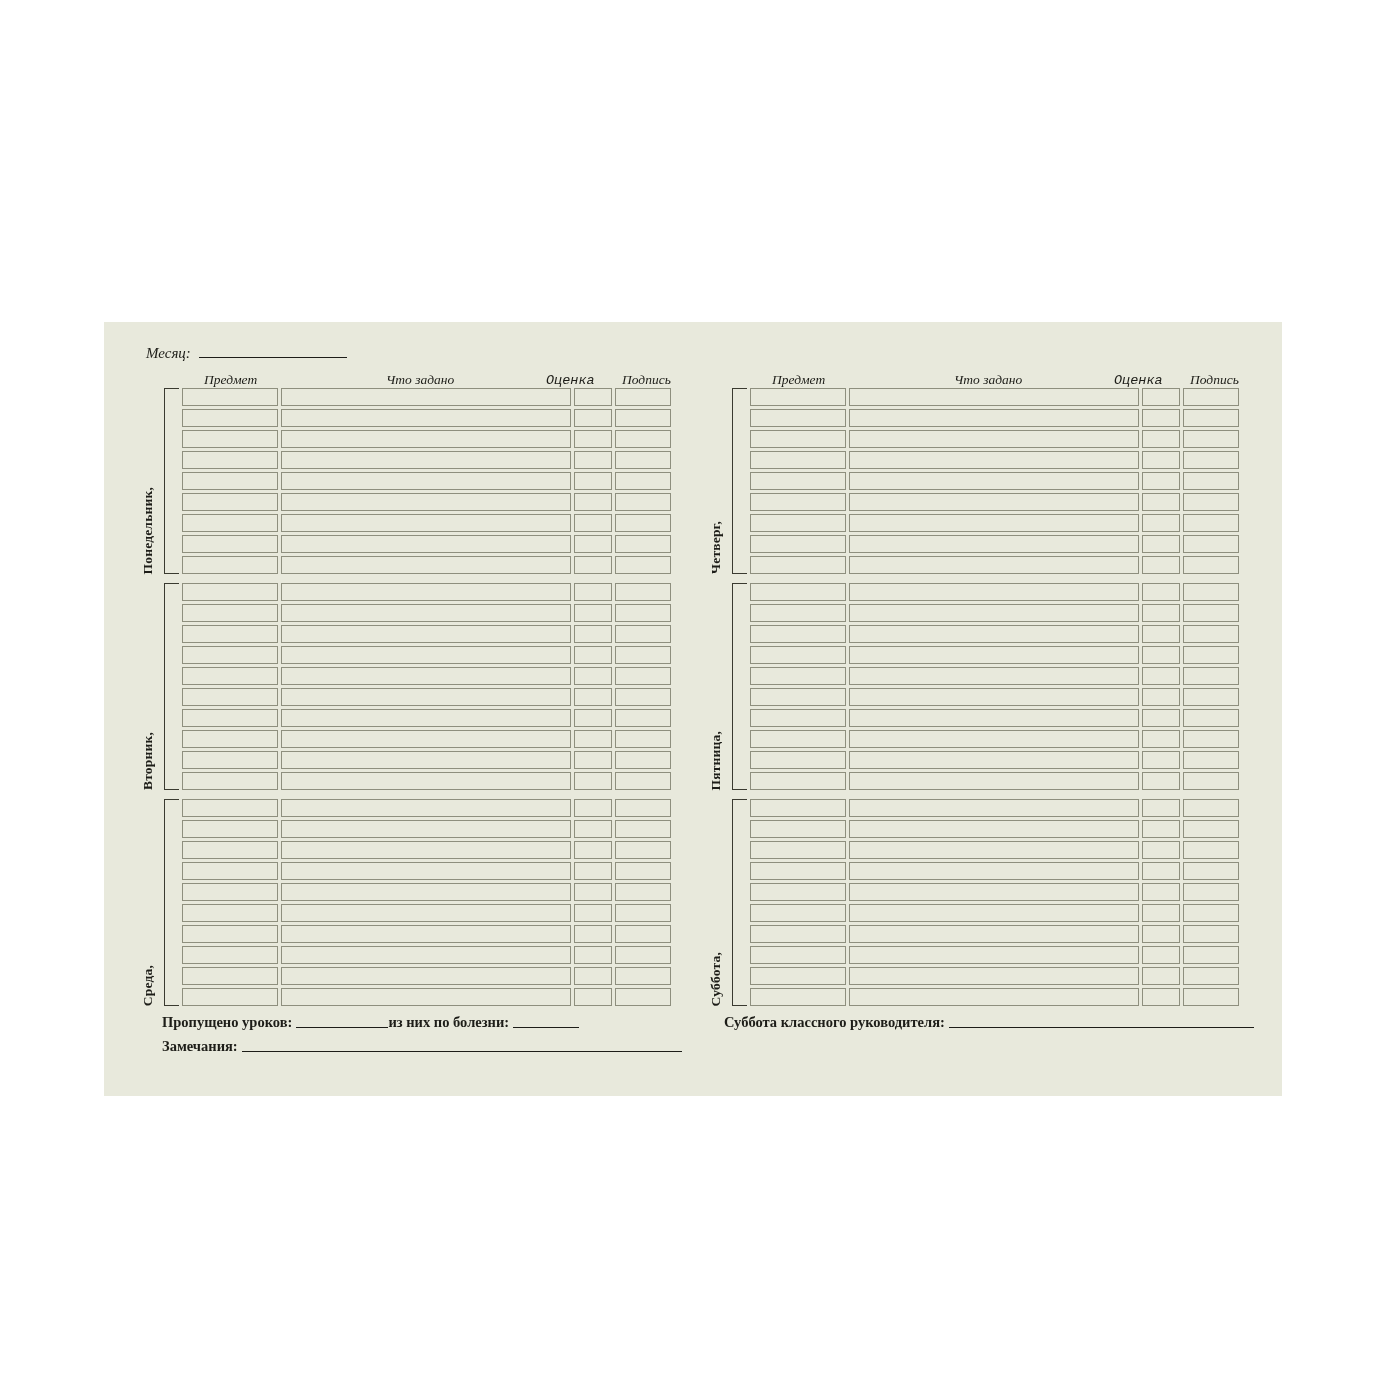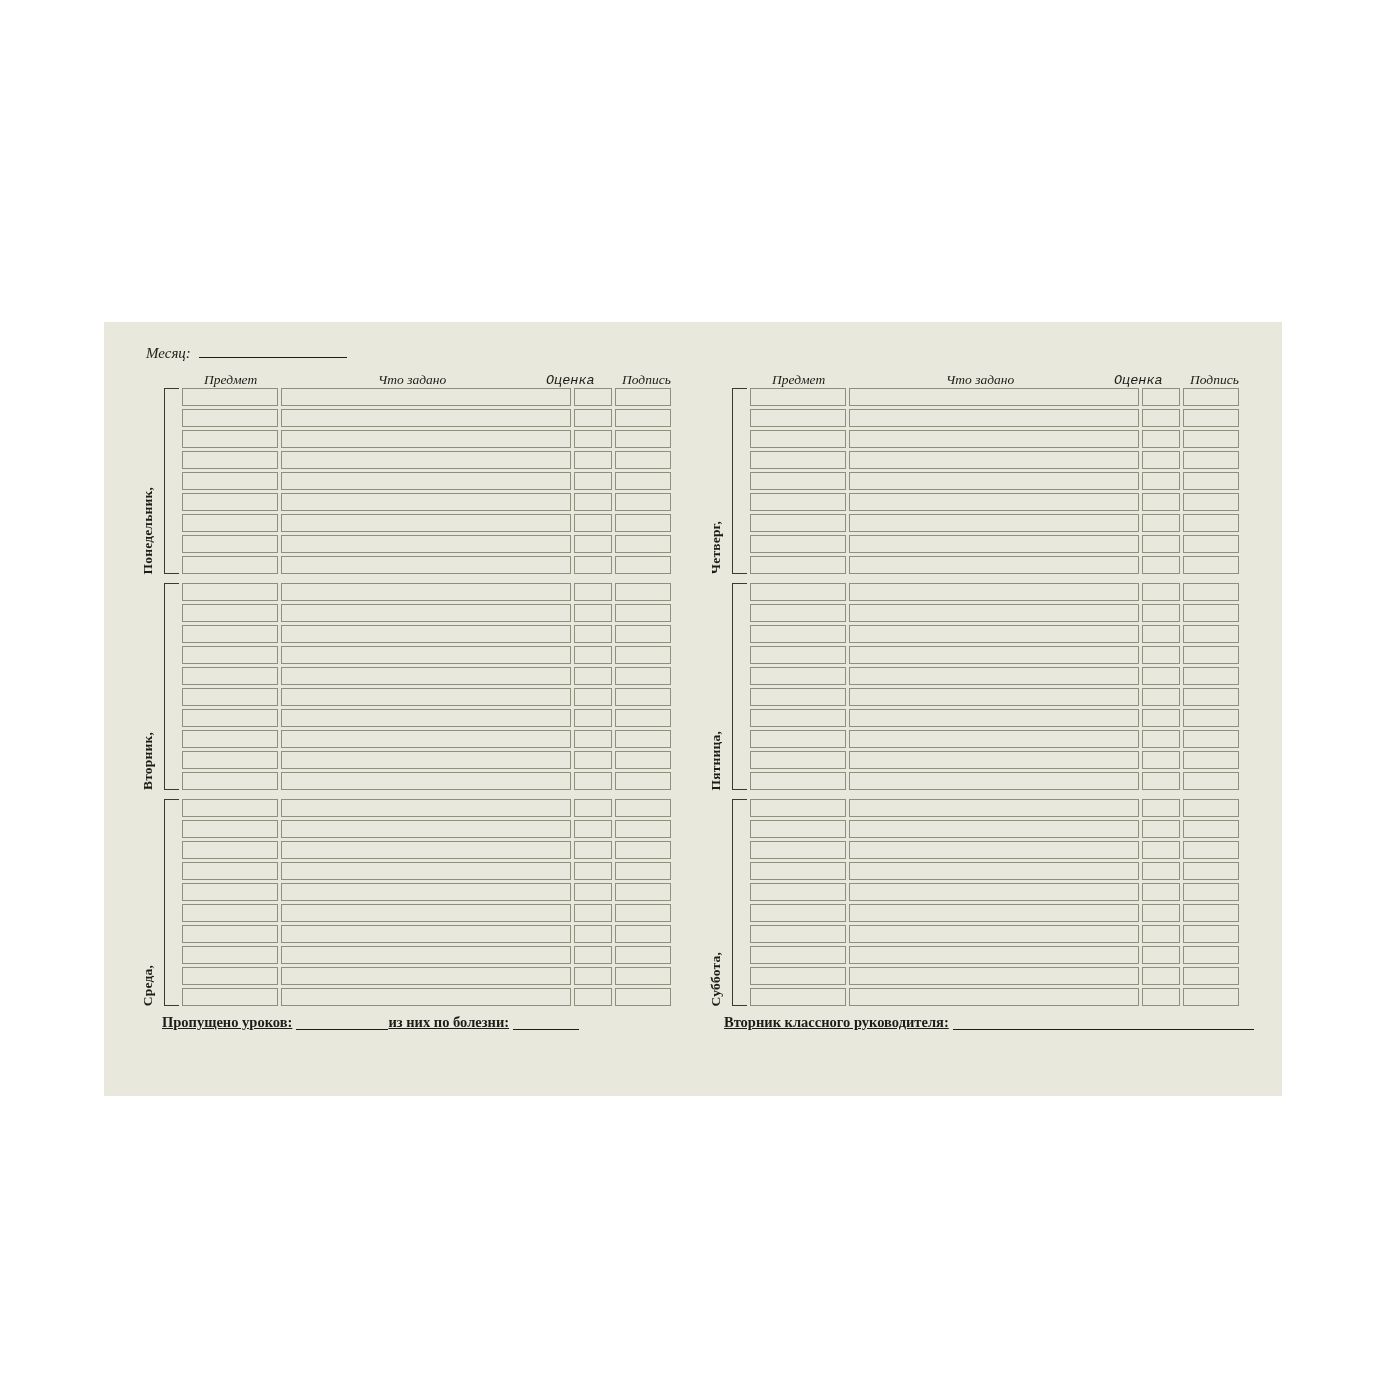--- a/index.html
+++ b/index.html
@@ -46,21 +46,21 @@
 
   .colhead {
     position: relative;
     height: 18px;
     font-style: italic;
     font-size: 13.5px;
     color: #1d1d18;
   }
   .colhead span { position: absolute; bottom: 0; white-space: nowrap; }
   .h-subject { left: 58px; font-family: Liberation Serif, serif; }
-  .h-task    { left: 232px; }
+  .h-task    { left: 240px; }
   .h-mark    { left: 400px; font-family: Liberation Mono, monospace; }
   .h-sign    { left: 466px; margin-left: 10px; }
 
   .daygroup {
     position: relative;
     margin-bottom: 9px;
   }
   .daybrace {
     position: absolute;
     left: 18px;
@@ -109,24 +109,23 @@
   .footer-left, .footer-right {
     position: absolute;
     font-size: 14.5px;
     color: #1d1d18;
     font-weight: bold;
   }
   .footer-left { left: 58px; top: 692px; width: 520px; }
   .footer-right { left: 620px; top: 692px; width: 530px; }
   .fline {
     display: flex;
-    align-items: center;
+    align-items: flex-start;
     white-space: nowrap;
     margin-bottom: 7px;
-    text-decoration: underline;
   }
   .rule {
     border-bottom: 1.2px solid #1d1d18;
     height: 13px;
     display: inline-block;
     margin-left: 4px;
   }
   .rule.r1 { width: 92px; }
   .rule.r2 { width: 66px; }
   .rule.grow { flex: 1 1 auto; }
@@ -547,22 +546,26 @@
       </div>
   </div>
 
   <div class="footer-left">
     <div class="fline">
       <span>Пропущено уроков:</span>
       <span class="rule r1"></span>
       <span>из них по болезни:</span>
       <span class="rule r2"></span>
     </div>
-  </div>
-
-  <div class="footer-right">
     <div class="fline">
-      <span>Вторник классного руководителя:</span>
+      <span>Замечания:</span>
       <span class="rule grow"></span>
     </div>
   </div>
 
+  <div class="footer-right">
+    <div class="fline">
+      <span>Суббота классного руководителя:</span>
+      <span class="rule grow"></span>
+    </div>
+  </div>
+
 </div>
 
 </body></html>

